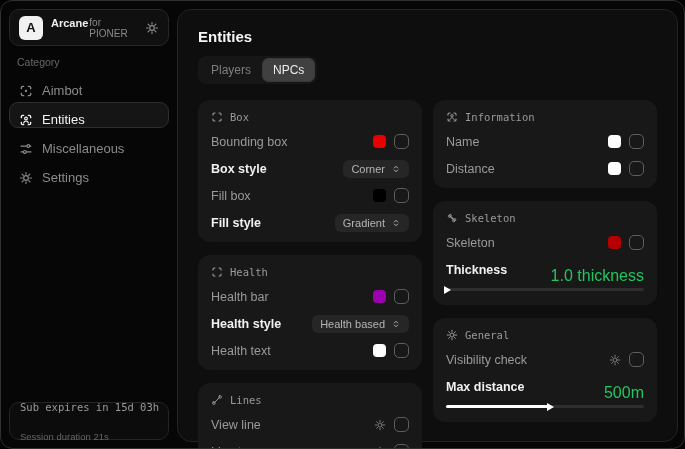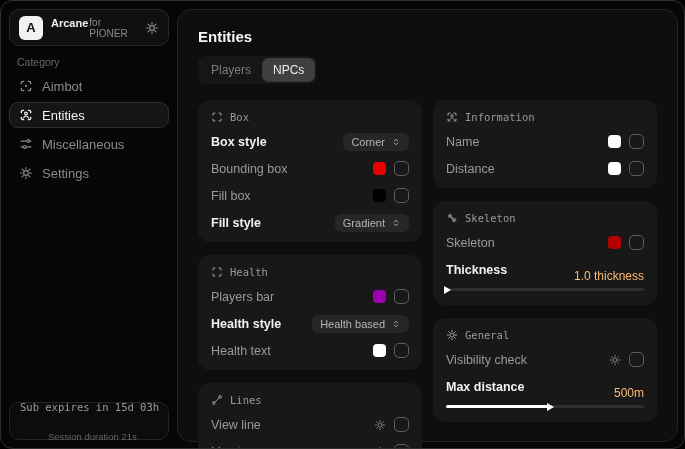--- a/index.html
+++ b/index.html
@@ -20,32 +20,32 @@
     color:#111; font-weight:bold; font-size:13px;
     display:flex; align-items:center; justify-content:center;
   }
   .app-meta { flex:1; display:flex; flex-direction:row; gap:1px; }
   .app-name { color:#f0f0f0; font-size:11px; font-weight:bold; }
   .app-sub  { color:#8a8a8a; font-size:10px; }
   .icon-btn { background:none; border:none; color:#8a8a8a; display:flex; align-items:center; cursor:pointer; padding:0; }
   .category { position:absolute; left:16px; top:55px; font-size:10.5px; color:#676767; }
   .nav { position:absolute; left:8px; top:72px; width:160px; display:flex; flex-direction:column; gap:3px; }
   .nav-item {
-    height:26px; display:flex; align-items:center; gap:9px; padding:0 9px;
+    height:26px; display:flex; align-items:flex-end; gap:9px; padding:0 9px;
     color:#8b8b8b; font-size:13px; border:1px solid transparent; border-radius:9px; cursor:pointer;
   }
   .nav-item.active { background:#151515; border-color:#2e2e2e; color:#f2f2f2; }
   .nav-item svg { flex:0 0 auto; }
   .sub-card {
     position:absolute; left:8px; bottom:8px; width:160px; height:38px;
     background:#0c0c0c; border:1px solid #242424; border-radius:10px;
     padding:6px 10px; display:flex; flex-direction:column; justify-content:center; gap:18px;
   }
   .sub-line1 { font-family:"DejaVu Sans Mono", monospace; font-size:10.5px; color:#9a9a9a; white-space:nowrap; }
-  .sub-line2 { font-size:9.5px; color:#656565;margin-left:28px; }
+  .sub-line2 { font-size:9.5px; color:#656565; }
   
   .main {
     position:absolute; left:176px; top:8px; width:501px; height:433px;
     background:#0e0e0e; border:1px solid #242424; border-radius:14px;
     padding:18px 20px;
   }
   .page-title { color:#f5f5f5; font-size:15px; font-weight:bold; }
   .tabs { display:inline-flex; margin-top:11px; background:#161616; border-radius:8px; padding:2px; }
   .tab { border:none; background:transparent; color:#7e7e7e; font-size:12px; padding:5px 11px; border-radius:7px; cursor:pointer; font-family:inherit; }
   .tab.active { background:#404040; color:#ececec; box-shadow:0 0 0 1px #3a3a3a inset; }
@@ -58,21 +58,21 @@
   .row-label { font-size:12.5px; color:#9a9a9a; }
   .row-label.em { color:#f1f1f1; font-weight:bold; }
   .ctrl { display:flex; align-items:center; gap:8px; }
   .swatch { width:13px; height:13px; border-radius:4px; cursor:pointer; }
   .checkbox { width:15px; height:15px; border:1.5px solid #5e5e5e; border-radius:5px; background:transparent; cursor:pointer; }
   .dropdown {
     display:flex; align-items:center; gap:6px; background:#262626; border:none;
     border-radius:6px; padding:3px 8px; color:#b4b4b4; font-size:11px; cursor:pointer; font-family:inherit;
   }
   .gear-mini { color:#7c7c7c; display:flex; align-items:center; cursor:pointer; background:none; border:none; padding:0; }
-  .row-value { font-size:12px; color:#fdba74;margin-top:12px; }
+  .row-value { font-size:16px; color:#22c55e;margin-top:12px; }
   .slider { position:relative; height:9px; margin-top:7px; cursor:pointer; }
   .slider .track { position:absolute; left:0; right:0; top:3px; height:3px; background:#2e2e2e; border-radius:2px; }
   .slider .fill { position:absolute; left:0; top:3px; height:3px; background:#ffffff; border-radius:2px; }
   .slider .thumb {
     position:absolute; top:0.5px; width:0; height:0;
     border-left:7px solid #ffffff; border-top:4px solid transparent; border-bottom:4px solid transparent;
   }
 </style>
 </head>
 <body>
@@ -185,38 +185,38 @@
     <div class="columns">
 
       <div class="col">
 
         <div class="card">
           <div class="card-head">
             <svg width="12" height="12" viewBox="0 0 24 24">
                 <use href="#i-brackets"></use>
               </svg>
             <span class="card-title">Box</span>
+          </div>
+          <div class="row">
+            <span class="row-label">Bounding box</span>
+            <span class="ctrl">
+              <span class="swatch" style="background: rgb(230, 0, 0);"></span>
+              <span class="checkbox"></span>
+            </span>
           </div>
           <div class="row">
             <span class="row-label em">Box style</span>
             <button class="dropdown">
               <span>Corner</span>
               <svg width="10" height="10" viewBox="0 0 24 24">
                   <use href="#i-chevrons"></use>
                 </svg>
             </button>
           </div>
           <div class="row">
-            <span class="row-label">Bounding box</span>
-            <span class="ctrl">
-              <span class="swatch" style="background: rgb(230, 0, 0);"></span>
-              <span class="checkbox"></span>
-            </span>
-          </div>
-          <div class="row">
             <span class="row-label">Fill box</span>
             <span class="ctrl">
               <span class="swatch" style="background: rgb(0, 0, 0);"></span>
               <span class="checkbox"></span>
             </span>
           </div>
           <div class="row">
             <span class="row-label em">Fill style</span>
             <button class="dropdown">
               <span>Gradient</span>
@@ -228,21 +228,21 @@
         </div>
 
         <div class="card">
           <div class="card-head">
             <svg width="12" height="12" viewBox="0 0 24 24">
                 <use href="#i-brackets"></use>
               </svg>
             <span class="card-title">Health</span>
           </div>
           <div class="row">
-            <span class="row-label">Players bar</span>
+            <span class="row-label">Health bar</span>
             <span class="ctrl">
               <span class="swatch" style="background: rgb(155, 0, 174);"></span>
               <span class="checkbox"></span>
             </span>
           </div>
           <div class="row">
             <span class="row-label em">Health style</span>
             <button class="dropdown">
               <span>Health based</span>
               <svg width="10" height="10" viewBox="0 0 24 24">

